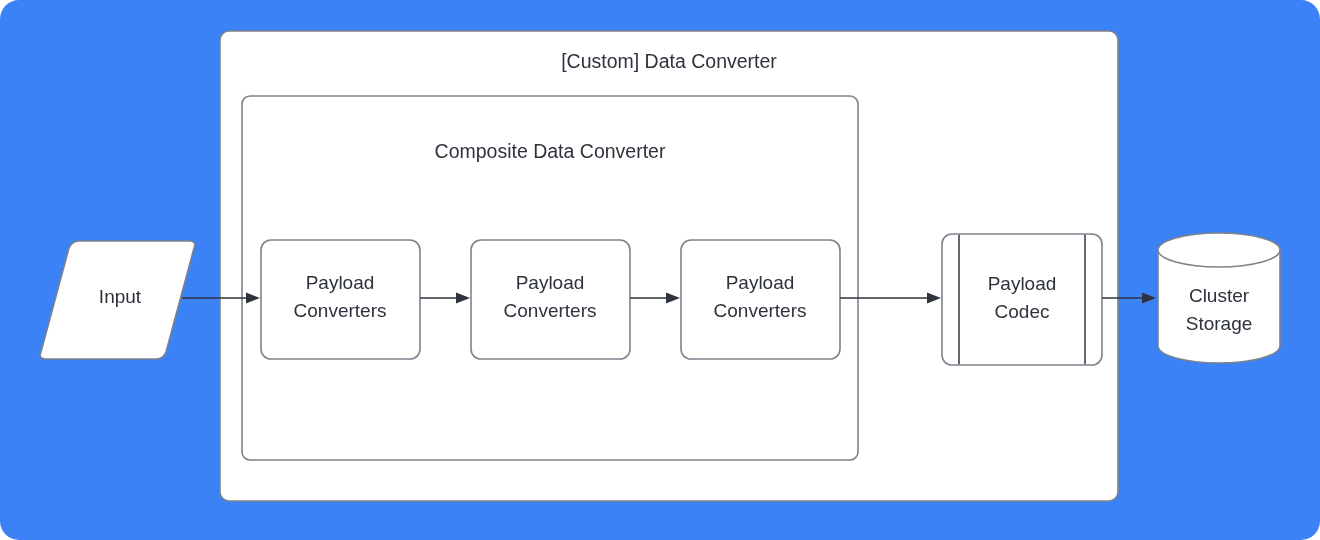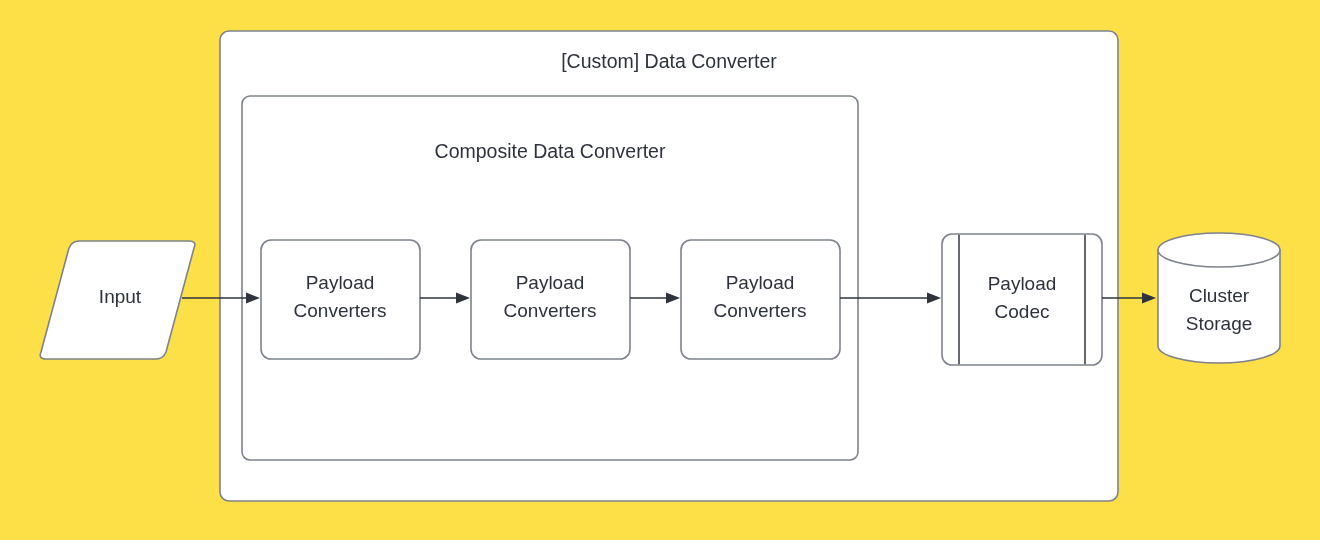--- a/index.html
+++ b/index.html
@@ -10,21 +10,22 @@
   body {
     width: 1320px;
     height: 540px;
     font-family: "Liberation Sans", sans-serif;
     overflow: hidden;
   }
   #diagram-root {
     position: relative;
     width: 1320px;
     height: 540px;
-    background: #fde047;
+    background: #3b82f6;
+    border-radius: 19px;
   }
   svg.canvas {
     position: absolute;
     top: 0;
     left: 0;
     width: 1320px;
     height: 540px;
     display: block;
   }
   .shape-stroke {

